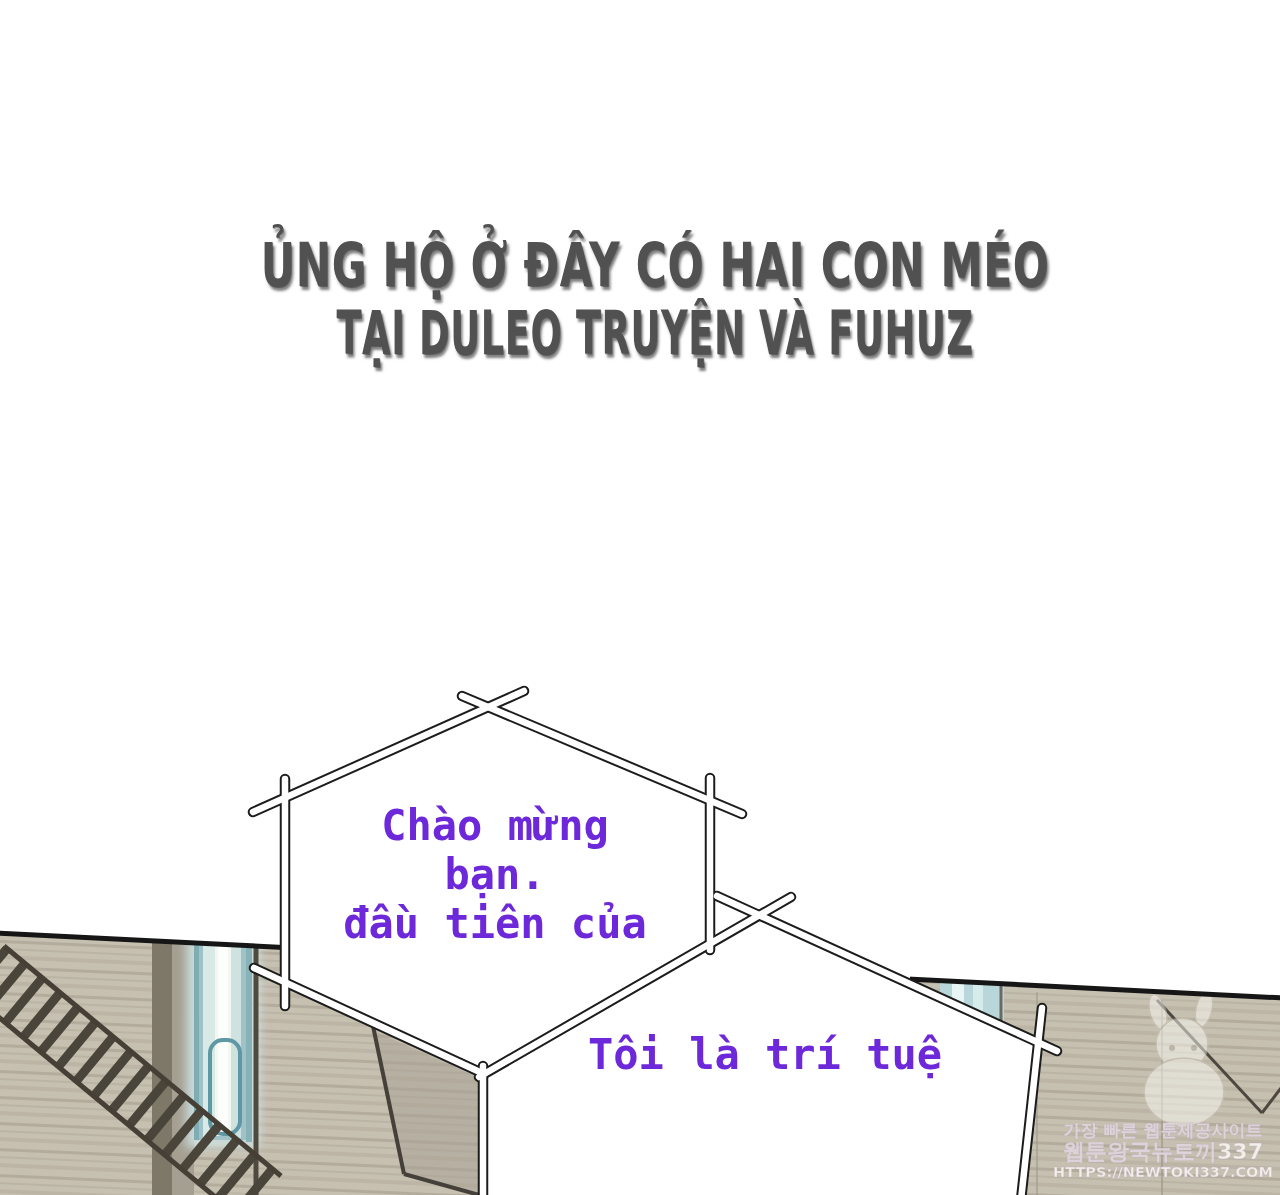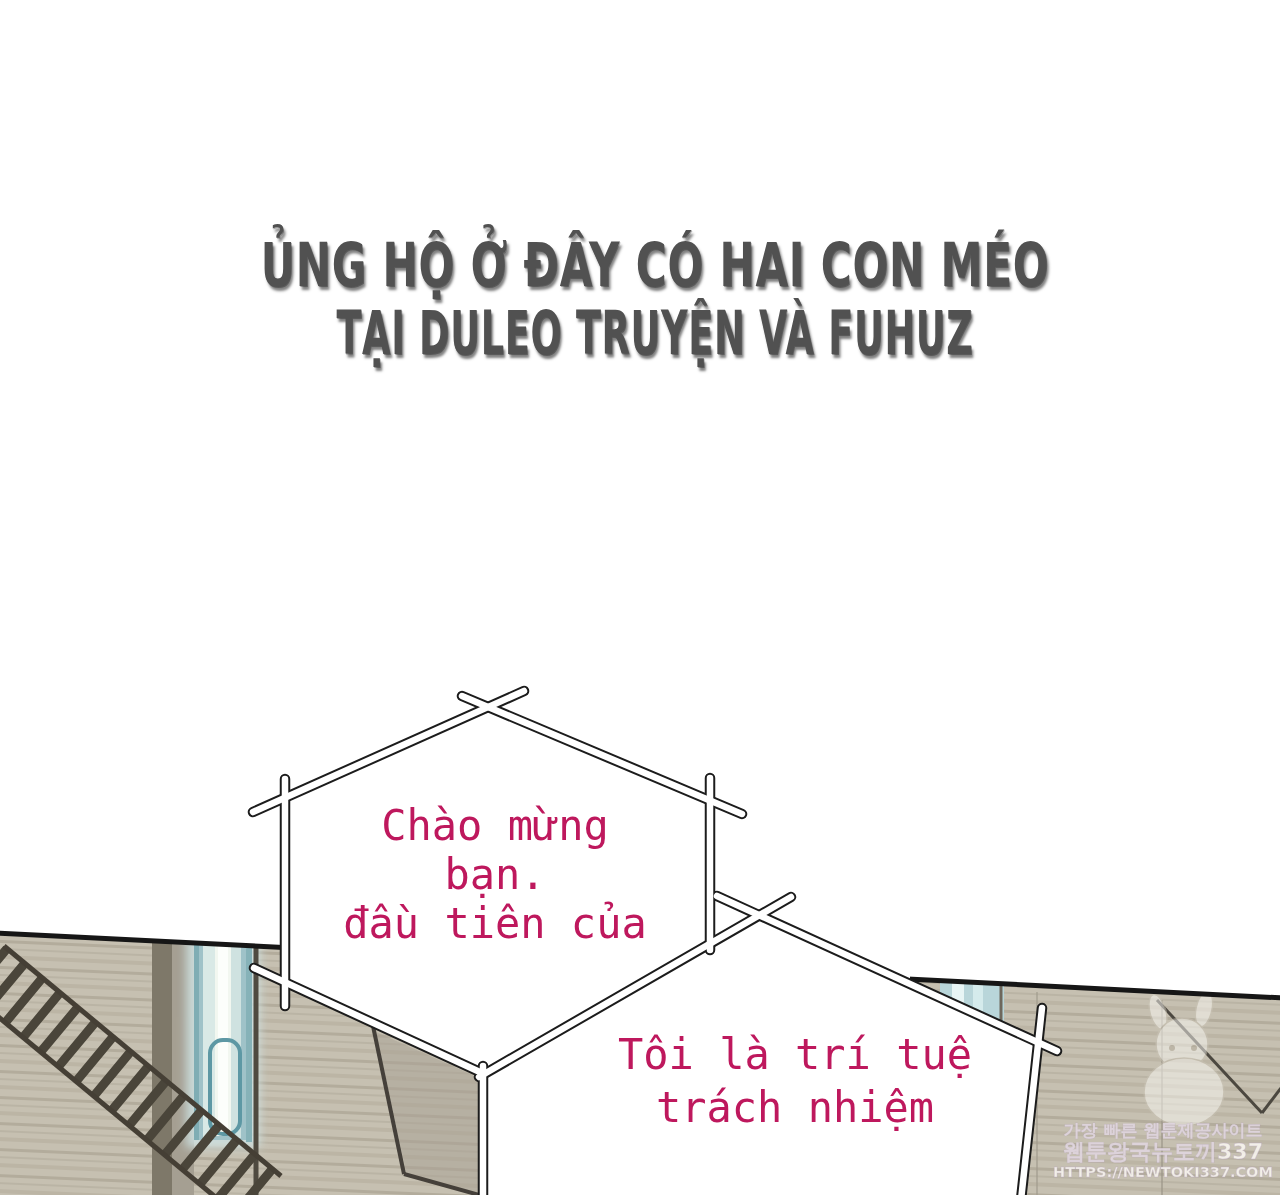--- a/index.html
+++ b/index.html
@@ -11,27 +11,27 @@
   .title-line{
     position:absolute;left:15px;width:1280px;text-align:center;z-index:2;
     font-family:"DejaVu Sans",sans-serif;font-weight:700;font-size:54px;
     color:#515151;letter-spacing:1px;line-height:62px;height:62px;
     text-shadow:3px 4px 3px rgba(0,0,0,0.50), 1px 1px 0 rgba(40,40,40,0.35);
     transform-origin:50% 0;white-space:nowrap;
   }
   #title-1{top:231px;transform:scale(0.78,1.12);}
   #title-2{top:299px;transform:scale(0.68,1.12);}
   .bubble-text{
-    position:absolute;z-index:3;text-align:center;color:#be185d;
-    font-family:"DejaVu Sans Mono",monospace;font-weight:400;font-size:42px;
+    position:absolute;z-index:3;text-align:center;color:#6d28d9;
+    font-family:"DejaVu Sans Mono",monospace;font-weight:700;font-size:42px;
     letter-spacing:0;
   }
   .bubble-text .line{display:block;}
   #bubble1-text{left:263px;top:801px;width:464px;line-height:49px;}
-  #bubble2-text{left:563px;top:1028px;width:464px;line-height:53px;}
+  #bubble2-text{left:533px;top:1028px;width:464px;line-height:53px;}
 </style>
 </head>
 <body>
 
 <div id="page">
 
   <svg id="scene" width="1280" height="1195" viewBox="0 0 1280 1195" xmlns="http://www.w3.org/2000/svg">
     <defs>
       <filter id="soft" x="-40%" y="-40%" width="180%" height="180%">
         <feGaussianBlur stdDeviation="5"></feGaussianBlur>
@@ -142,16 +142,15 @@
   <div class="title-line" id="title-2">TẠI DULEO TRUYỆN VÀ FUHUZ</div>
 
   <div class="bubble-text" id="bubble1-text">
     <span class="line">Chào mừng</span>
     <span class="line">bạn.</span>
     <span class="line">đầu tiên của</span>
   </div>
 
   <div class="bubble-text" id="bubble2-text">
     <span class="line">Tôi là trí tuệ</span>
-    <span class="line">trách nhiệm</span>
   </div>
 
 </div>
 
 </body></html>

